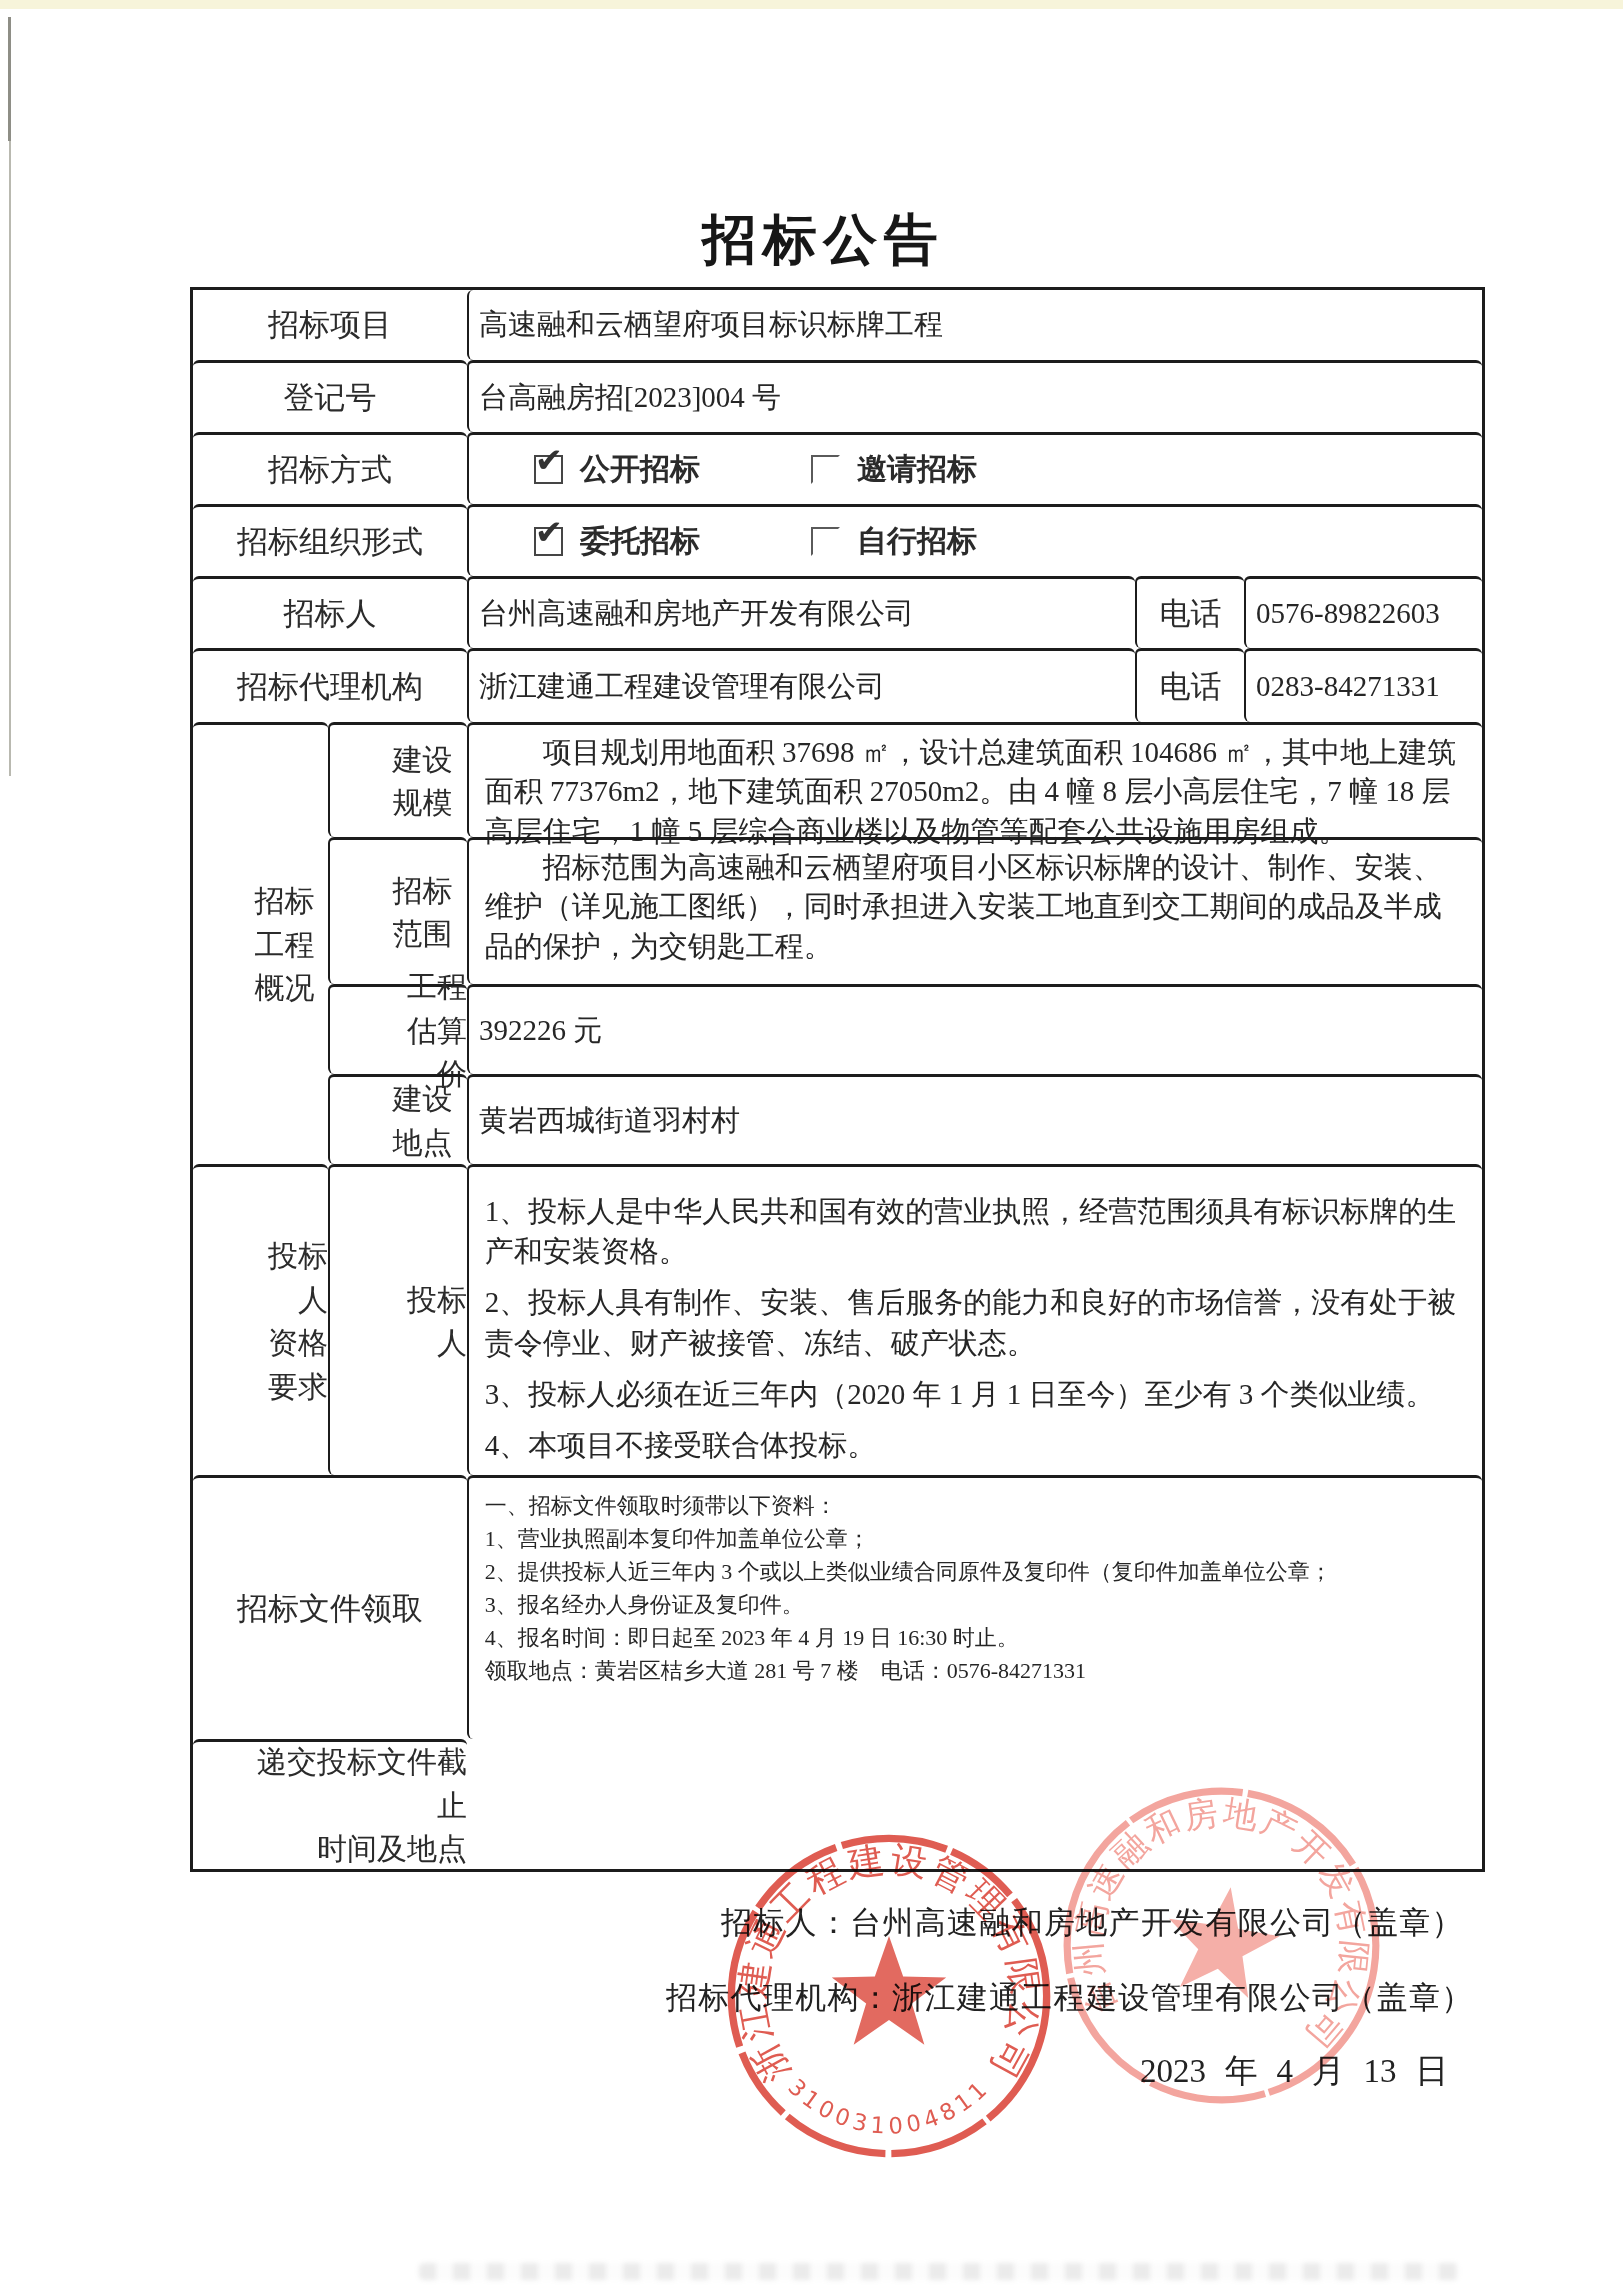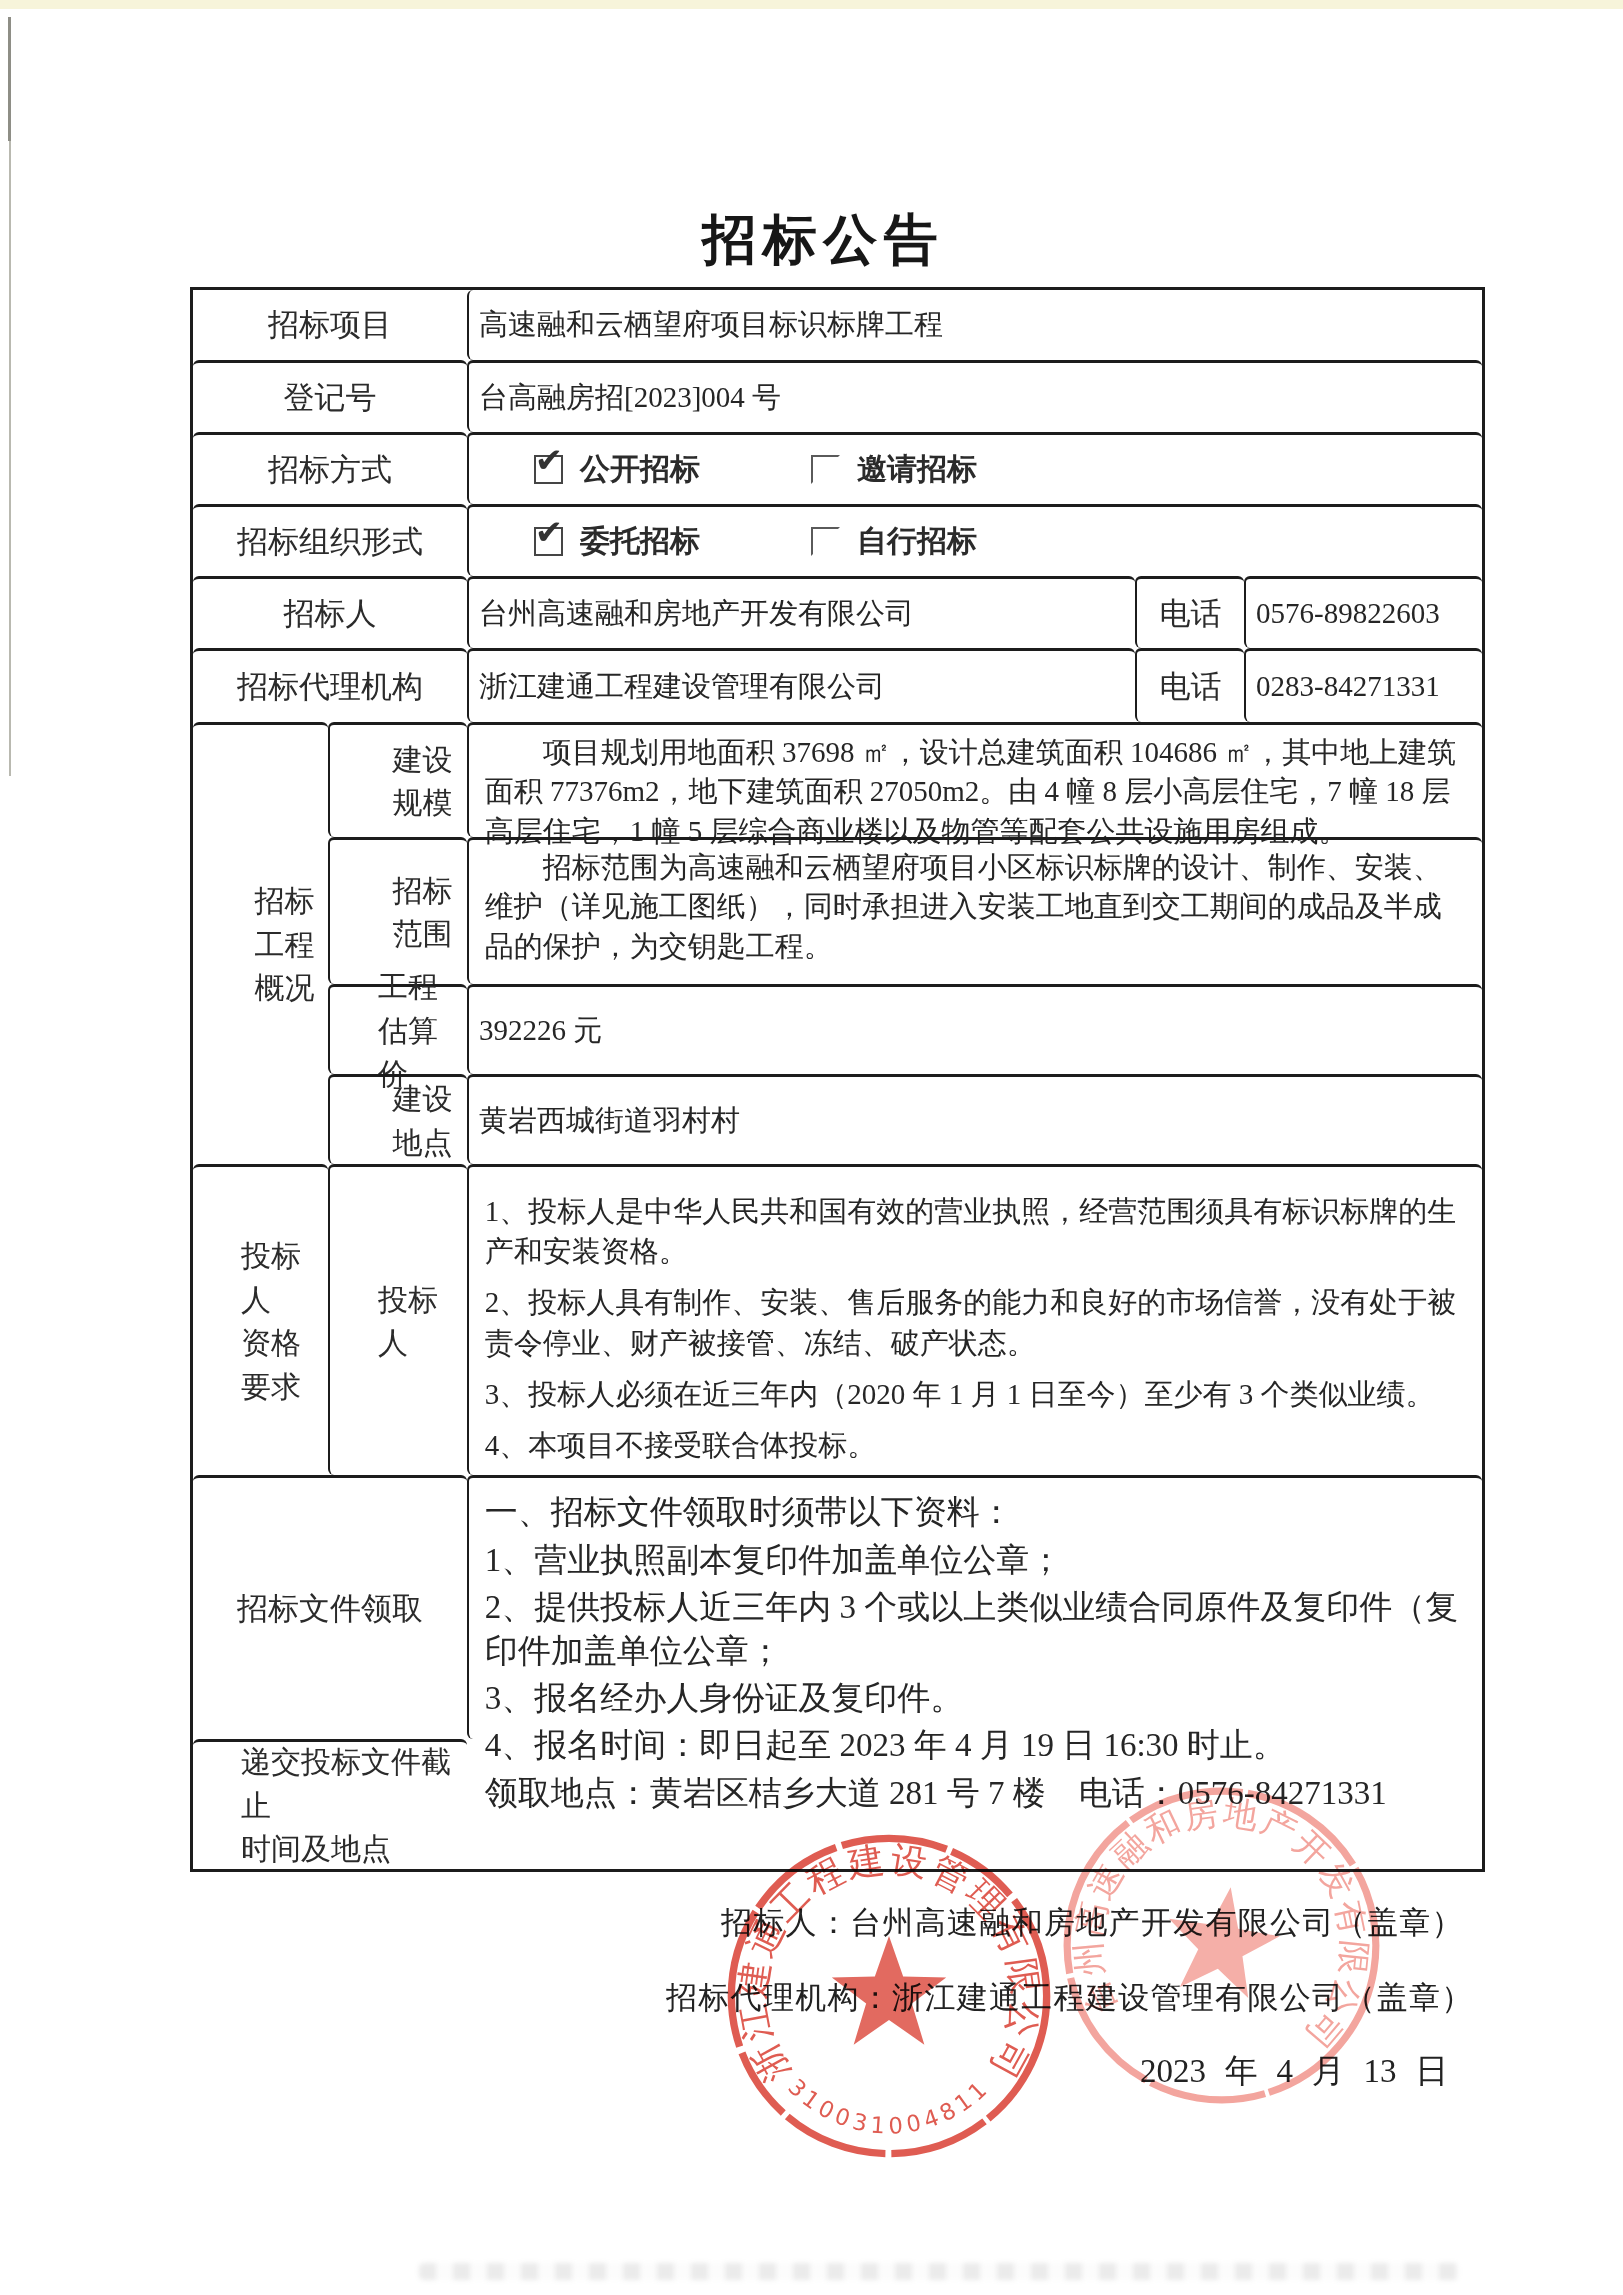--- a/index.html
+++ b/index.html
@@ -21,24 +21,24 @@
   .tbl{
     position:absolute;left:190px;top:287px;display:grid;
     grid-template-columns:135px 139px 668px 109px 238px;
     grid-template-rows:70px 72px 72px 72px 72px 74px 115px 147px 90px 90px 311px 264px 130px;
     border:3.3px solid #1c1c1c;
   }
   .cell{display:flex;align-items:center;box-sizing:border-box;border-radius:6px;}
   .bt{border-top:3.3px solid #1c1c1c;}
   .bl{border-left:2.6px solid #1c1c1c;}
   .lab{justify-content:center;text-align:center;font-size:31px;color:#2b2b2b;}
-  .lab2{justify-content:center;text-align:left;font-size:30px;color:#2b2b2b;white-space:pre-line;line-height:1.45;padding-left:48px;}
+  .lab2{justify-content:center;text-align:right;font-size:30px;color:#2b2b2b;white-space:pre-line;line-height:1.45;padding-left:48px;}
   .val{font-size:29px;padding-left:10px;color:#262626;}
   .par{font-size:29px;line-height:1.36;padding:7.9px 19.6px 5.2px 15.7px;text-indent:2em;align-items:flex-start;display:block;color:#262626;}
-  .blk{font-size:33px;line-height:1.32;padding:9.2px 17px 5.2px 15.7px;display:block;color:#262626;}
+  .blk{font-size:22px;line-height:1.32;padding:9.2px 17px 5.2px 15.7px;display:block;color:#262626;}
   .blk .ln{margin:3.9px 0;}
   .items{font-size:29px;line-height:1.4;padding:13px 17px 5.2px 15.7px;display:block;color:#262626;}
   .items .it{margin:10.5px 0;}
   .checks{font-size:30px;padding-left:65px;gap:0;color:#2b2b2b;}
   .cbx{display:inline-block;width:25px;height:25px;border:2.6px solid #454545;position:relative;vertical-align:-2.6px;}
   .cbx .mark{position:absolute;left:-1.3px;top:-17px;font-size:34px;color:#333;font-family:"DejaVu Sans", sans-serif;}
   .cbx.empty{border-color:transparent;border-top:2.6px solid #5a5a5a;border-left:2.6px solid #5a5a5a;}
   .opt-label{margin-left:17px;font-weight:bold;}
   .gap{display:inline-block;width:111px;}
   .u{display:inline-block;min-width:63px;text-align:center;border-bottom:3.3px solid #4a4a4a;margin:0 6.5px;}

